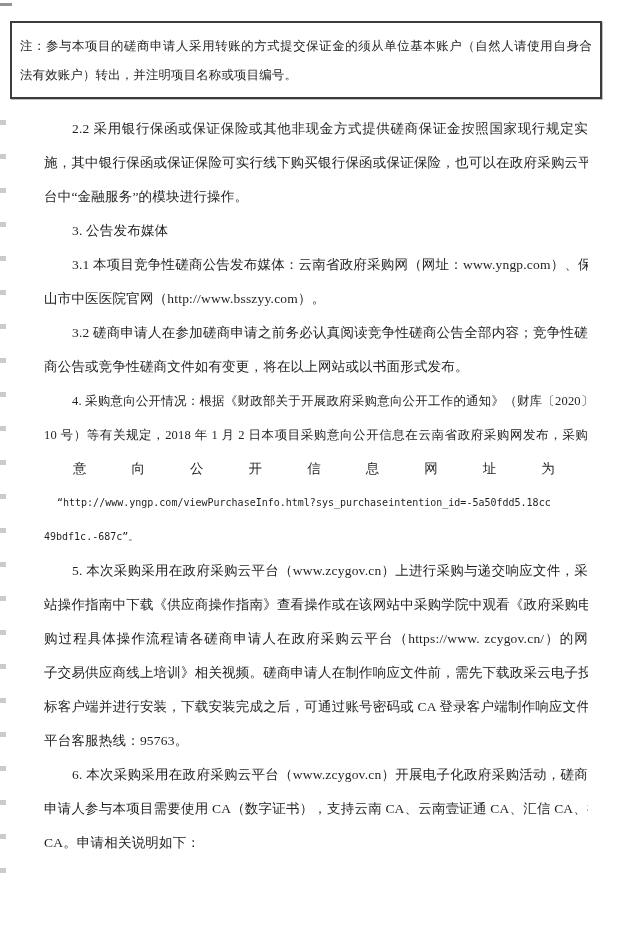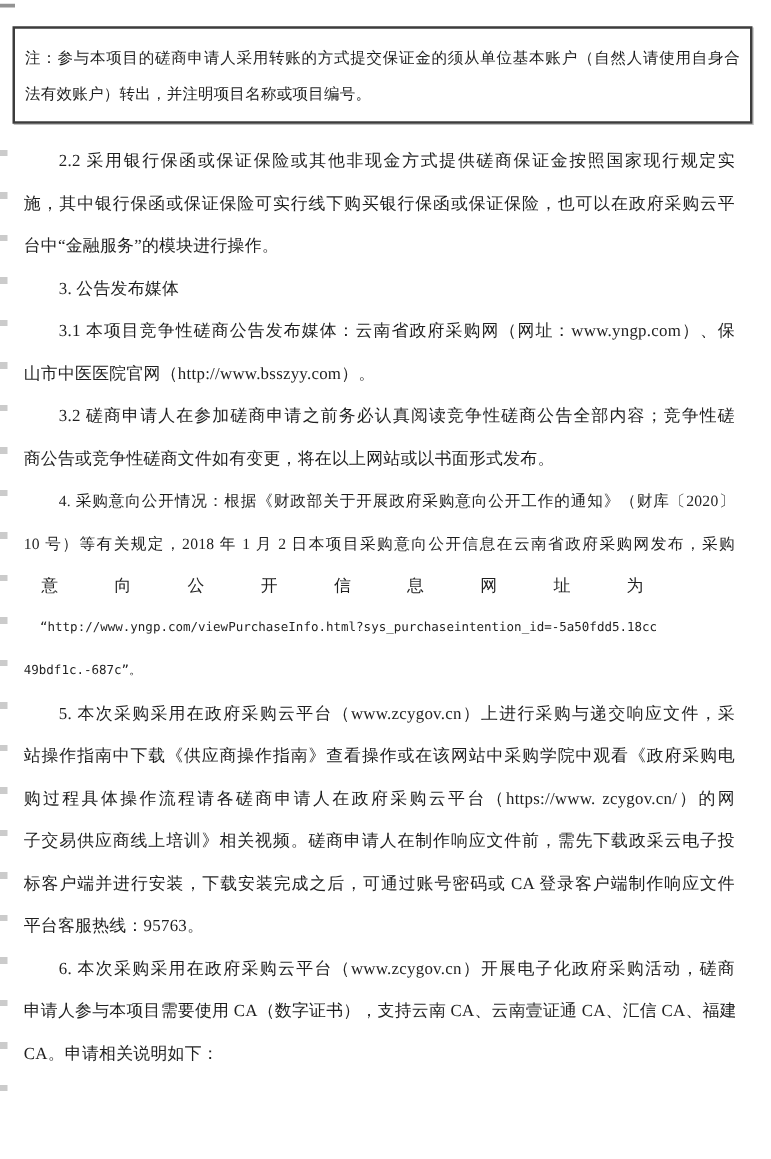--- a/index.html
+++ b/index.html
@@ -40,36 +40,36 @@
     background: #fff;
   }
   .note-box .ln {
     font-size: 12.4px;
     line-height: 29px;
     letter-spacing: .2px;
   }
   
   .content {
     margin-top: 13px;
-    padding: 0 29px 0 19px;
+    padding: 0 29px 0 44px;
   }
   .ln {
     font-size: 13.5px;
     line-height: 34px;
     text-align: left;
     letter-spacing: .2px;
     overflow: hidden;
     white-space: nowrap;
   }
   .j  { text-align: justify; text-align-last: justify; }
   .ind { padding-left: 28px; }
   .sm { font-size: 12.5px; }
   .spread {
     width: 482px;
-    margin-left: 14px;
+    margin-left: 29px;
     text-align: justify;
     text-align-last: justify;
   }
   .url {
     font-family: "DejaVu Sans Mono", "Liberation Mono", monospace;
     font-size: 10px;
     letter-spacing: 0;
   }
   .pq { padding-left: 13px; }
 </style>

